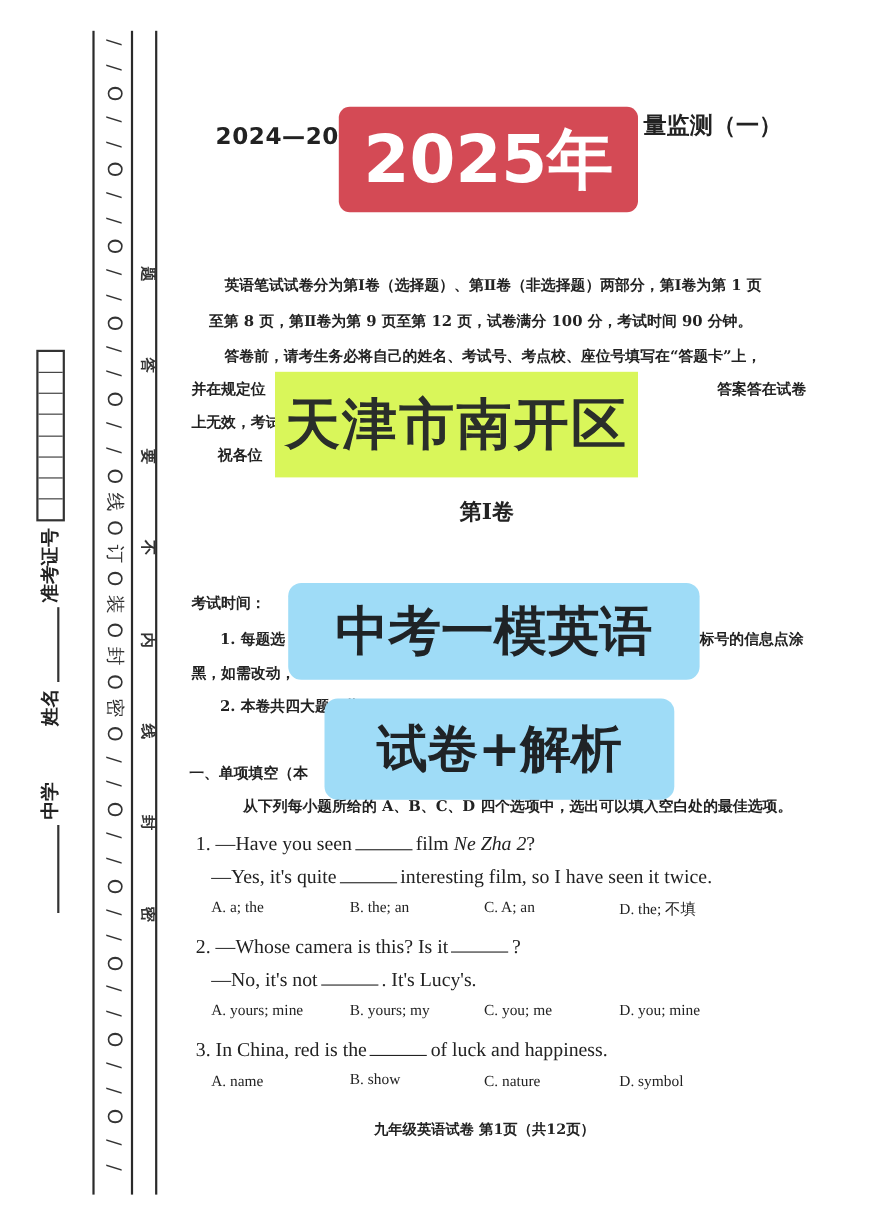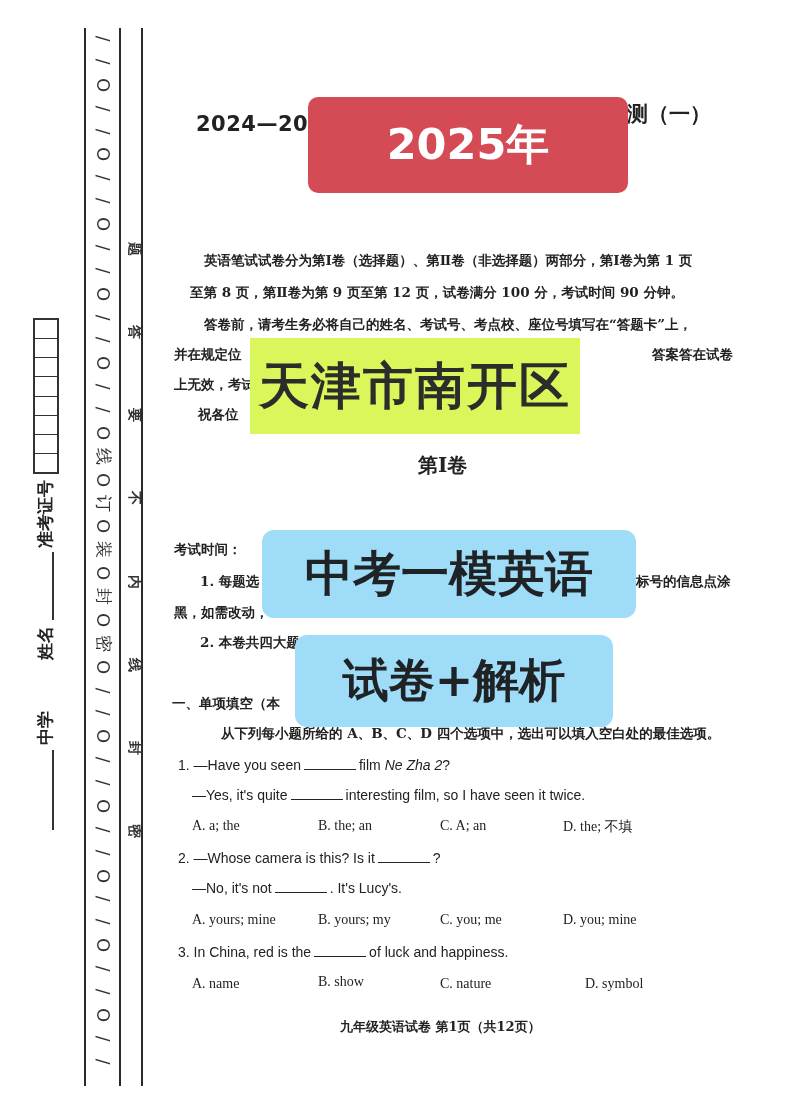--- a/index.html
+++ b/index.html
@@ -36,32 +36,32 @@
   .id-boxes div:last-child { border-bottom: none; }
   .uline-v { position: absolute; width: 1.5px; background: #333; }
 
   
   .title {
     left: 196px; top: 112px; font-size: 21px; font-weight: bold;
     font-family: "DejaVu Sans", sans-serif; letter-spacing: 0.5px;
   }
   .title-right { left: 585px; top: 100px; font-size: 21px; font-weight: bold; font-family: "DejaVu Sans", sans-serif; }
   .para { font-size: 13.5px; font-weight: bold; line-height: 1; white-space: nowrap; }
-  .q { font-size: 14px; white-space: nowrap; font-family: Liberation Sans, sans-serif; }
+  .q { font-size: 18px; white-space: nowrap; font-family: Liberation Serif, serif; }
   .opt { font-size: 14px; white-space: nowrap; font-family: "Liberation Serif", serif; }
   .blank { display: inline-block; border-bottom: 1px solid #222; width: 52px; height: 1px; margin: 0 3px; vertical-align: baseline; }
   .heading-vol { left: 418px; top: 452px; font-size: 20px; font-weight: bold; }
   .footer { left: 340px; top: 1018px; font-size: 13px; font-weight: bold; }
 
   
   .banner {
     position: absolute; display: flex; align-items: center; justify-content: center;
     font-family: "DejaVu Sans", sans-serif; font-weight: bold;
   }
-  .b-year { left: 308px; top: 97px; width: 320px; height: 96px; background: #d44a55; border-radius: 10px; color: #fff; font-size: 43px; text-align: right; }
+  .b-year { left: 308px; top: 97px; width: 272px; height: 96px; background: #d44a55; border-radius: 10px; color: #fff; font-size: 60px; text-align: right; }
   .b-district { left: 250px; top: 338px; width: 330px; height: 96px; background: #d9f65a; color: #2a2e2a; font-size: 50px; letter-spacing: 2px; }
   .b-exam { left: 262px; top: 530px; width: 374px; height: 88px; background: #9fdcf7; border-radius: 12px; color: #1f2326; font-size: 48px; }
   .b-analysis { left: 295px; top: 635px; width: 318px; height: 92px; background: #9fdcf7; border-radius: 12px; color: #1f2326; font-size: 46px; }
 </style>
 </head>
 <body>
 
 <div>
   <div class="vline" style="left:84px; top:28px; height:1058px;"></div>
   <div class="vline" style="left:119px; top:28px; height:1058px;"></div>
@@ -190,20 +190,20 @@
 <div class="abs opt" style="left:440px; top:912px;">C. you; me</div>
 <div class="abs opt" style="left:563px; top:912px;">D. you; mine</div>
 
 <div class="abs q" style="left:178px; top:944px;">
   <span>3.</span>
   <span>In China, red is the</span><span class="blank"></span><span>of luck and happiness.</span>
 </div>
 <div class="abs opt" style="left:192px; top:976px;">A. name</div>
 <div class="abs opt" style="left:318px; top:974px;">B. show</div>
 <div class="abs opt" style="left:440px; top:976px;">C. nature</div>
-<div class="abs opt" style="left:585px; top:976px;text-align:center;">D. symbol</div>
+<div class="abs opt" style="left:563px; top:976px;text-align:center;">D. symbol</div>
 
 <div class="abs footer">九年级英语试卷  第1页（共12页）</div>
 
 <div class="banner b-year">2025年</div>
 <div class="banner b-district">天津市南开区</div>
 <div class="banner b-exam">中考一模英语</div>
 <div class="banner b-analysis">试卷+解析</div>
 
 </body></html>

